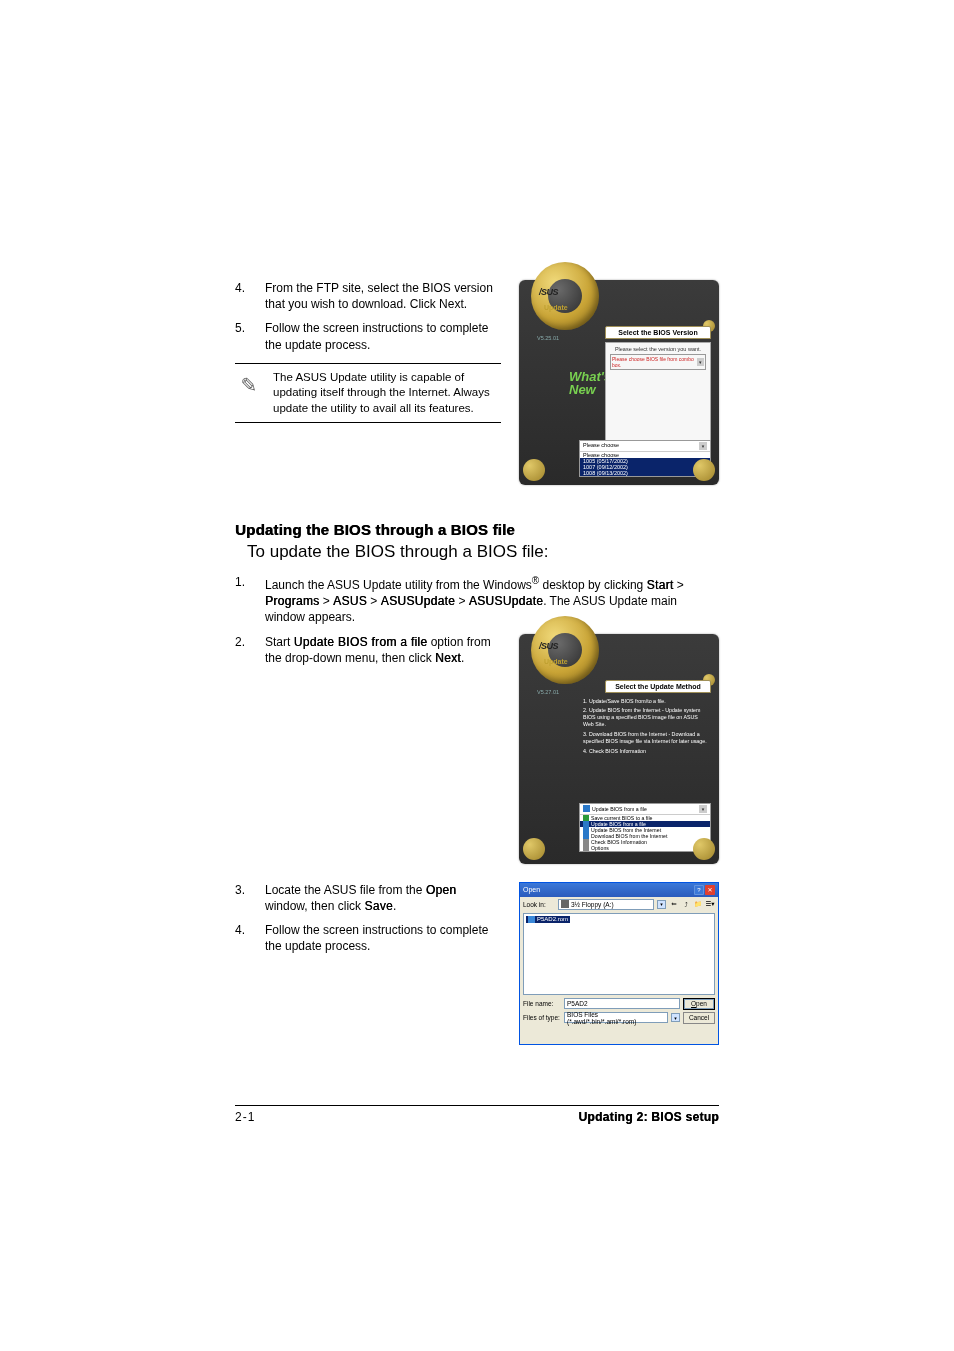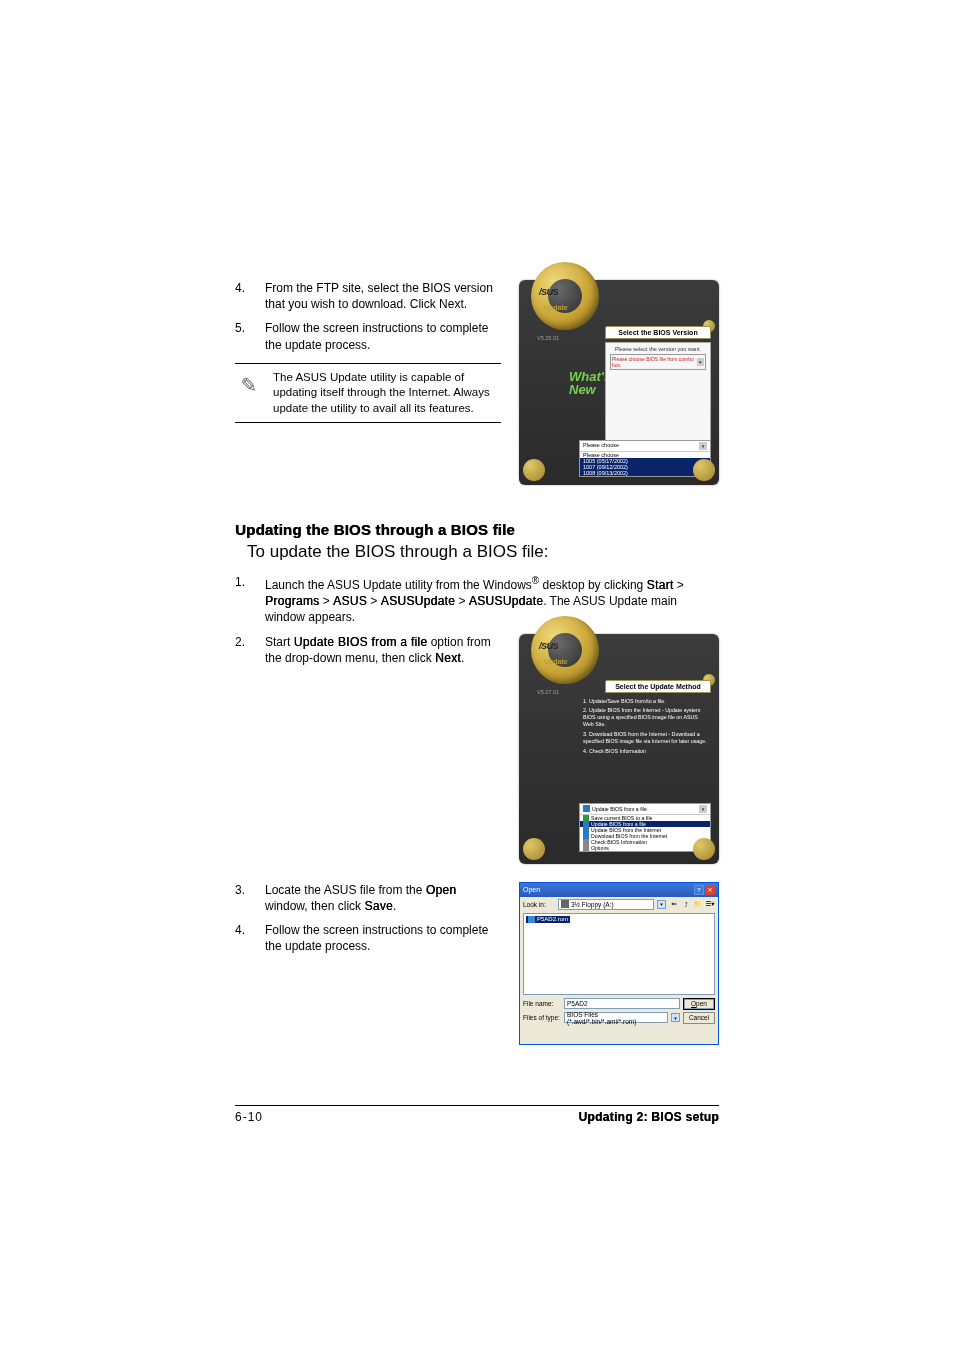--- a/index.html
+++ b/index.html
@@ -274,17 +274,17 @@
             <span>BIOS Files (*.awd/*.bin/*.ami/*.rom)</span>
           </div>
           <div class="od-sel-arrow">▾</div>
           <div class="od-btn">Cancel</div>
         </div>
       </div>
     </div>
   </div>
 
   <div class="footer">
-    <span class="pg">6-10</span>
+    <span class="pg">2-1</span>
     <span class="chap">Updating 2: BIOS setup</span>
   </div>
 
 </div>
 
 </body></html>

